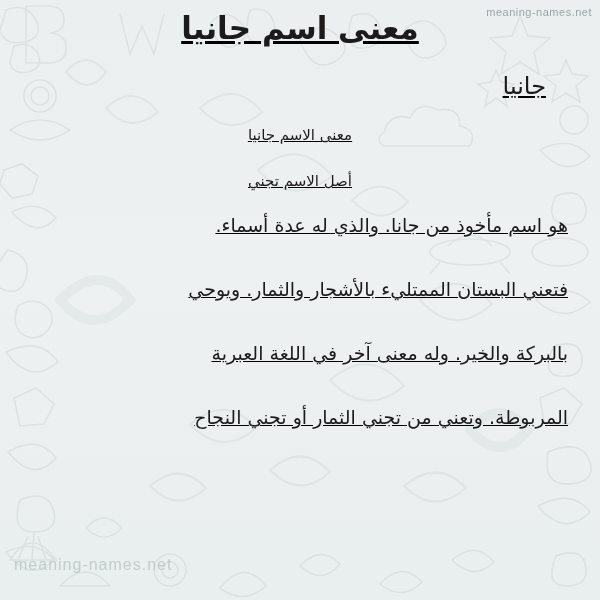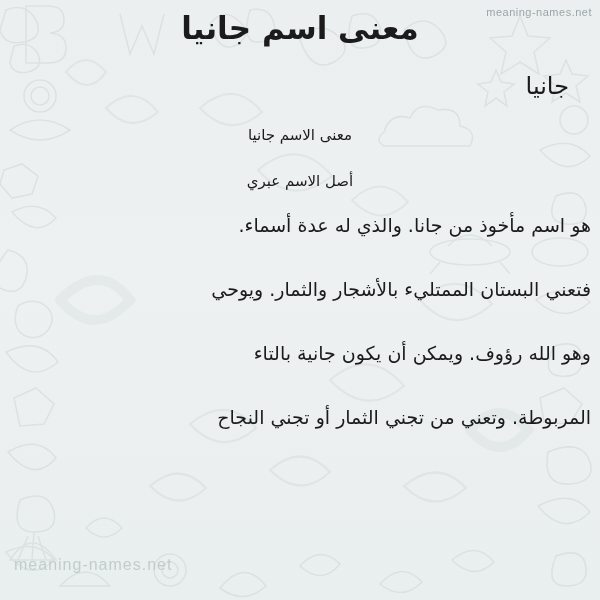--- a/index.html
+++ b/index.html
@@ -55,21 +55,22 @@
     direction: ltr;
     font-family: "Liberation Sans", sans-serif;
   }
 
   .content {
     position: relative;
     z-index: 2;
     width: 100%;
     height: 100%;
     box-sizing: border-box;
-    padding: 0 9px;
+    padding: 0 32px;
+    text-decoration: underline;
   }
 
   .title {
     text-align: center;
     font-size: 31px;
     font-weight: bold;
     color: #1b1b1b;
     padding-top: 8px;
     line-height: 1.3;
   }
@@ -199,23 +200,23 @@
   <div class="watermark-bottom">meaning-names.net</div>
 
   <div class="content">
 
     <div class="title">معنى اسم جانيا</div>
 
     <div class="name-line">جانيا</div>
 
     <div class="meta-line">معنى الاسم جانيا</div>
 
-    <div class="meta-line second">أصل الاسم عبري</div>
+    <div class="meta-line second">أصل الاسم تجني</div>
 
     <div class="body-text">
       <span class="body-line">هو اسم مأخوذ من جانا. والذي له عدة أسماء.</span>
       <span class="body-line">فتعني البستان الممتليء بالأشجار والثمار. ويوحي</span>
-      <span class="body-line">وهو الله رؤوف. ويمكن أن يكون جانية بالتاء</span>
+      <span class="body-line">بالبركة والخير. وله معنى آخر في اللغة العبرية</span>
       <span class="body-line">المربوطة. وتعني من تجني الثمار أو تجني النجاح</span>
     </div>
 
   </div>
 </div>
 
 </body></html>

